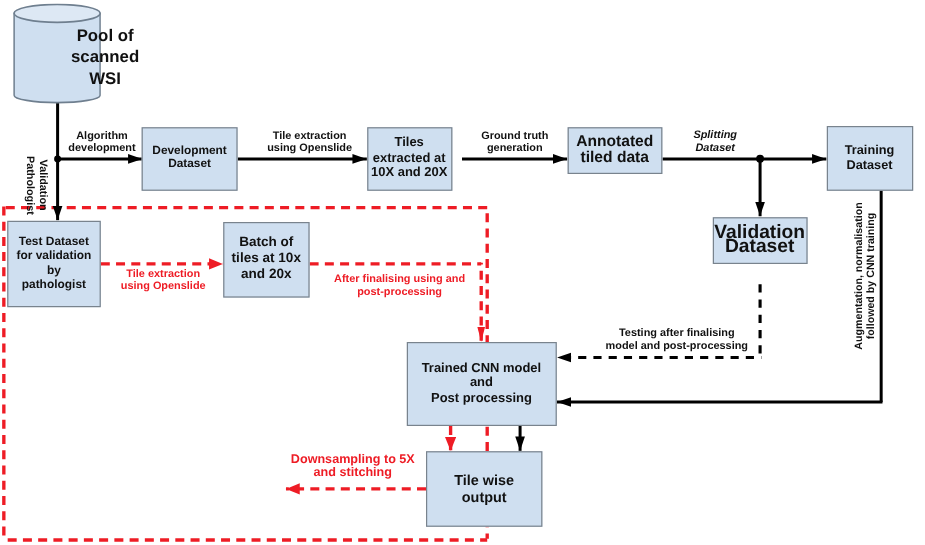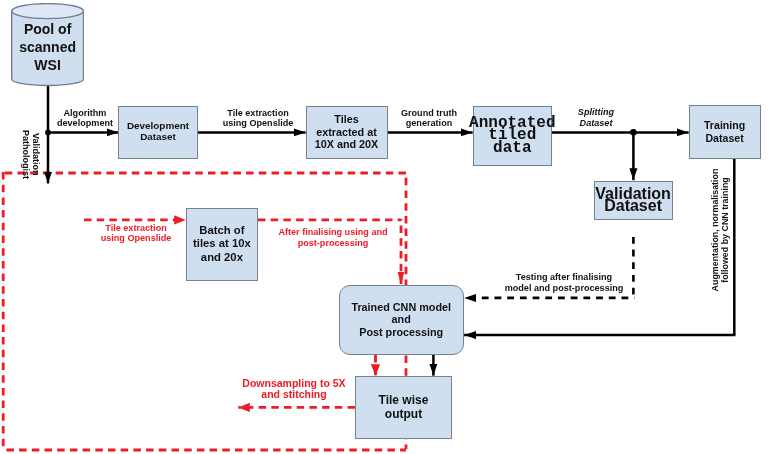--- a/index.html
+++ b/index.html
@@ -16,21 +16,21 @@
         font-size:10.1px;line-height:10.9px;white-space:pre-line;
         letter-spacing:0px;}
   .lbl{position:absolute;text-align:center;color:#111;font-weight:bold;
        font-size:9.1px;line-height:10.6px;white-space:pre-line;letter-spacing:0px;}
   .lbl.red{color:#ee1c25;}
   .rot{transform-origin:0 0;}
   .vert{writing-mode:vertical-lr;text-orientation:mixed;}
   #cylwrap{position:absolute;left:10.6px;top:3px;width:73.2px;height:84px;}
   #cyltext{position:absolute;left:0px;top:18.3px;width:74px;text-align:center;
            color:#111;font-weight:bold;font-size:14px;line-height:17.8px;
-           white-space:pre-line;letter-spacing:0px;}
+           white-space:pre-line;letter-spacing:0px;padding-left:40px;}
 </style>
 </head>
 <body>
 
 <div id="stage">
 
   <svg id="gfx" viewBox="0 0 771 454">
     <defs>
       <marker id="ablk" markerWidth="13" markerHeight="9" refX="12" refY="4.2" orient="auto" markerUnits="userSpaceOnUse">
         <path d="M0,0.15 L11.9,4.2 L0,8.25 Z" fill="#000"></path>
@@ -97,33 +97,37 @@
       <path d="M0.7,8.1 L0.7,76.3 A35.9,6.2 0 0 0 72.5,76.3 L72.5,8.1 Z" fill="#cfdff0" stroke="#6f7f8f" stroke-width="1.4"></path>
       <ellipse cx="36.6" cy="8.1" rx="35.9" ry="7.5" fill="#dde8f4" stroke="#6f7f8f" stroke-width="1.4"></ellipse>
     </svg>
     <div id="cyltext">Pool of
 scanned
 WSI</div>
   </div>
 
   <div class="node" style="left:118.2px;top:105.6px;width:79.6px;height:53.1px;font-size:9.9px;line-height:10.9px;">Development
 Dataset</div>
-  <div class="node" style="left:305.5px;top:105.6px;width:82px;height:53.1px;font-size:10.8px;line-height:12.7px;">Tiles
+  <div class="node" style="left:305.5px;top:105.6px;width:71px;height:53.1px;font-size:10.8px;line-height:12.7px;">Tiles
 extracted at
 10X and 20X</div>
-  <div class="node" style="left:472.5px;top:105.6px;width:79.6px;height:60px;font-size:16px;line-height:12.7px;font-family:Liberation Mono, monospace;">Annotated
+  <div class="node" style="left:472.5px;top:105.6px;width:79.6px;height:39px;font-size:13px;line-height:12.7px;">Annotated
 tiled data</div>
   <div class="node" style="left:688.6px;top:105.2px;width:72px;height:53.4px;font-size:10.6px;line-height:12.6px;">Training
 Dataset</div>
   <div class="node" style="left:593.6px;top:180.6px;width:79px;height:39px;font-size:16px;line-height:12.6px;">Validation
 Dataset</div>
-  <div class="node" style="left:185.5px;top:184.6px;width:72.8px;height:73px;font-size:11.3px;line-height:13.3px;margin-top:23px;">Batch of
+  <div class="node" style="left:5.6px;top:184px;width:78.6px;height:72.4px;font-size:9.95px;line-height:12.2px;">Test Dataset
+for validation
+by
+pathologist</div>
+  <div class="node" style="left:185.5px;top:184.6px;width:72.8px;height:63px;font-size:11.3px;line-height:13.3px;">Batch of
 tiles at 10x
 and 20x</div>
-  <div class="node" style="left:338.6px;top:284.6px;width:125.2px;height:70.6px;font-size:10.8px;line-height:12.8px;border-radius:11px;">Trained CNN model
+  <div class="node" style="left:338.6px;top:284.6px;width:125.2px;height:70.6px;font-size:10.8px;line-height:12.8px;">Trained CNN model
 and
 Post processing</div>
   <div class="node" style="left:354.8px;top:376px;width:97.4px;height:63.4px;font-size:12px;line-height:13.2px;">Tile wise
 output</div>
 
   <div class="lbl" style="left:45px;top:107.8px;width:80px;">Algorithm
 development</div>
   <div class="lbl vert" style="left:20.5px;top:129.8px;height:48px;font-size:9px;line-height:10.4px;">Pathologist
 Validation</div>
   <div class="lbl" style="left:208px;top:107.8px;width:100px;">Tile extraction

